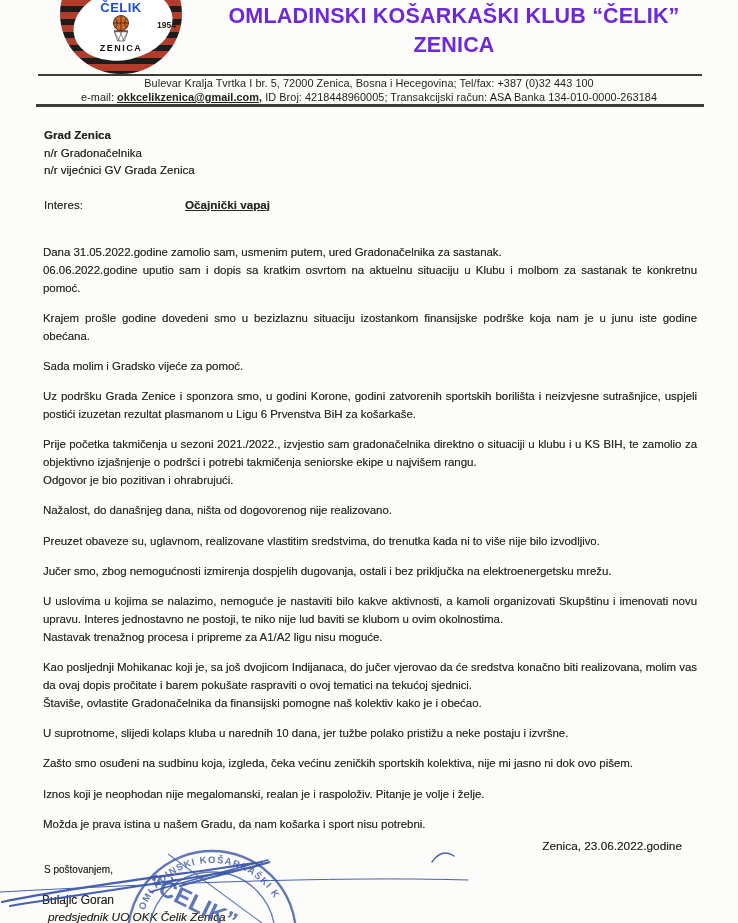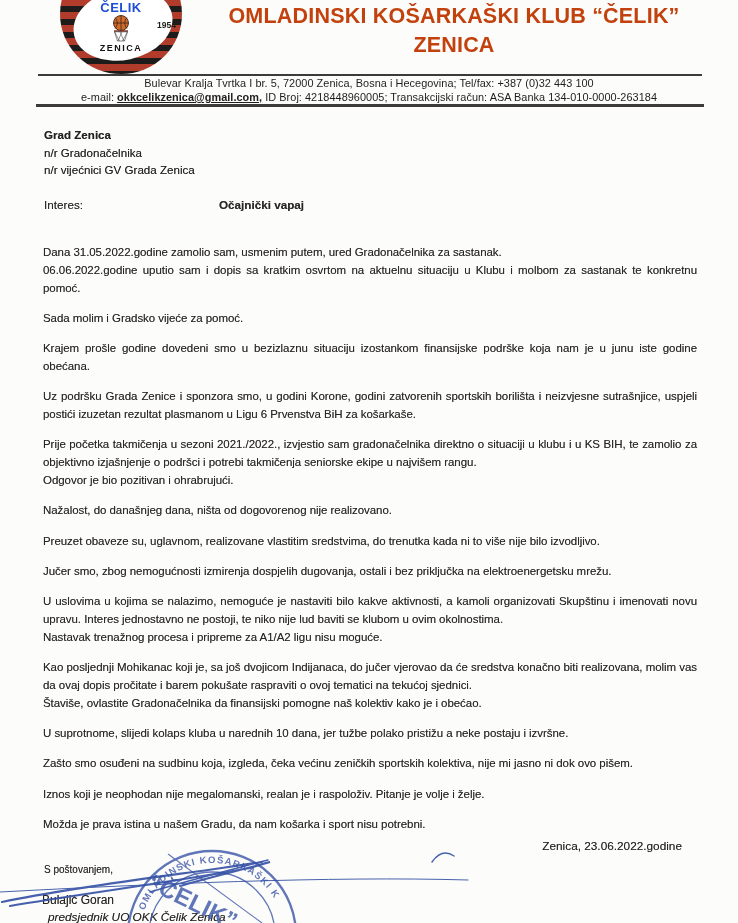--- a/index.html
+++ b/index.html
@@ -27,21 +27,21 @@
   .contact-line.l1{top:77px;}
   .contact-line.l2{top:91px;}
   .email{font-weight:bold;text-decoration:underline;}
   
   .recipient{position:absolute;left:44px;top:126px;font-size:11.6px;line-height:17.5px;
     color:#232220;text-shadow:0 0 .4px rgba(40,38,35,.55);}
   .recipient .bold{font-weight:bold;}
   .subject-row{position:absolute;left:44px;top:198px;font-size:11.7px;
     text-shadow:0 0 .4px rgba(40,38,35,.55);}
   .subject-label{display:inline-block;width:141px;}
-  .subject-value{font-weight:bold;margin-left:34px;}
+  .subject-value{font-weight:bold;text-decoration:underline;}
   
   .letter-body{position:absolute;left:43px;width:654px;top:244px;
     font-size:11.5px;line-height:17.8px;text-align:justify;color:#292724;
     letter-spacing:-.05px;text-shadow:0 0 .4px rgba(40,38,35,.5);}
   .letter-body p{margin:0 0 12.5px;white-space:pre-line;}
   
   .date-line{position:absolute;left:0;right:0;top:839px;text-align:right;
     padding-right:56px;font-size:11.8px;color:#272521;text-shadow:0 0 .4px rgba(40,38,35,.5);}
   .salutation{position:absolute;left:44px;top:864px;font-size:10px;color:#272521;
     text-shadow:0 0 .4px rgba(40,38,35,.5);}
@@ -68,21 +68,21 @@
           <path d="M3 16 H17" stroke="#7a2418" stroke-width="1.4"></path>
           <path d="M3.5 16.8 L16.5 16.8 L13.5 26 L6.5 26 Z" fill="none" stroke="#3a3a3a" stroke-width="0.6"></path>
           <path d="M3.5 16.8 L8.5 26 M9 16.8 L13 26 M16.5 16.8 L11.5 26 M11 16.8 L7 26" stroke="#3a3a3a" stroke-width="0.55" fill="none"></path>
         </svg>
         <span class="logo-year">1954</span>
       </div>
       <div class="logo-city">ZENICA</div>
     </div>
   </div>
 
-  <div class="header-title" style="color:#c2410c">
+  <div class="header-title" style="color:#6d28d9">
     <div>OMLADINSKI KOŠARKAŠKI KLUB “ČELIK”</div>
     <div>ZENICA</div>
   </div>
 
   <div class="rule-top"></div>
   <div class="contact-line l1">Bulevar Kralja Tvrtka I br. 5, 72000 Zenica, Bosna i Hecegovina; Tel/fax: +387 (0)32 443 100</div>
   <div class="contact-line l2"><span>e-mail: </span><span class="email">okkcelikzenica@gmail.com,</span><span> ID Broj: 4218448960005; Transakcijski račun: ASA Banka 134-010-0000-263184</span></div>
   <div class="rule-bottom"></div>
 
   <div class="recipient">
@@ -91,22 +91,22 @@
     <div>n/r vijećnici GV Grada Zenica</div>
   </div>
 
   <div class="subject-row">
     <span class="subject-label">Interes:</span><span class="subject-value">Očajnički vapaj</span>
   </div>
 
   <div class="letter-body">
     <p>Dana 31.05.2022.godine zamolio sam, usmenim putem, ured Gradonačelnika za sastanak.
 06.06.2022.godine uputio sam i dopis sa kratkim osvrtom na aktuelnu situaciju u Klubu i molbom za sastanak te konkretnu pomoć.</p>
+    <p>Krajem prošle godine dovedeni smo u bezizlaznu situaciju izostankom finansijske podrške koja nam je u junu iste godine obećana.</p>
     <p>Sada molim i Gradsko vijeće za pomoć.</p>
-    <p>Krajem prošle godine dovedeni smo u bezizlaznu situaciju izostankom finansijske podrške koja nam je u junu iste godine obećana.</p>
     <p>Uz podršku Grada Zenice i sponzora smo, u godini Korone, godini zatvorenih sportskih borilišta i neizvjesne sutrašnjice, uspjeli postići izuzetan rezultat plasmanom u Ligu 6 Prvenstva BiH za košarkaše.</p>
     <p>Prije početka takmičenja u sezoni 2021./2022., izvjestio sam gradonačelnika direktno o situaciji u klubu i u KS BIH, te zamolio za objektivno izjašnjenje o podršci i potrebi takmičenja seniorske ekipe u najvišem rangu.
 Odgovor je bio pozitivan i ohrabrujući.</p>
     <p>Nažalost, do današnjeg dana, ništa od dogovorenog nije realizovano.</p>
     <p>Preuzet obaveze su, uglavnom, realizovane vlastitim sredstvima, do trenutka kada ni to više nije bilo izvodljivo.</p>
     <p>Jučer smo, zbog nemogućnosti izmirenja dospjelih dugovanja, ostali i bez priključka na elektroenergetsku mrežu.</p>
     <p>U uslovima u kojima se nalazimo, nemoguće je nastaviti bilo kakve aktivnosti, a kamoli organizovati Skupštinu i imenovati novu upravu. Interes jednostavno ne postoji, te niko nije lud baviti se klubom u ovim okolnostima.
 Nastavak trenažnog procesa i pripreme za A1/A2 ligu nisu moguće.</p>
     <p>Kao posljednji Mohikanac koji je, sa još dvojicom Indijanaca, do jučer vjerovao da će sredstva konačno biti realizovana, molim vas da ovaj dopis pročitate i barem pokušate raspraviti o ovoj tematici na tekućoj sjednici.
 Štaviše, ovlastite Gradonačelnika da finansijski pomogne naš kolektiv kako je i obećao.</p>

